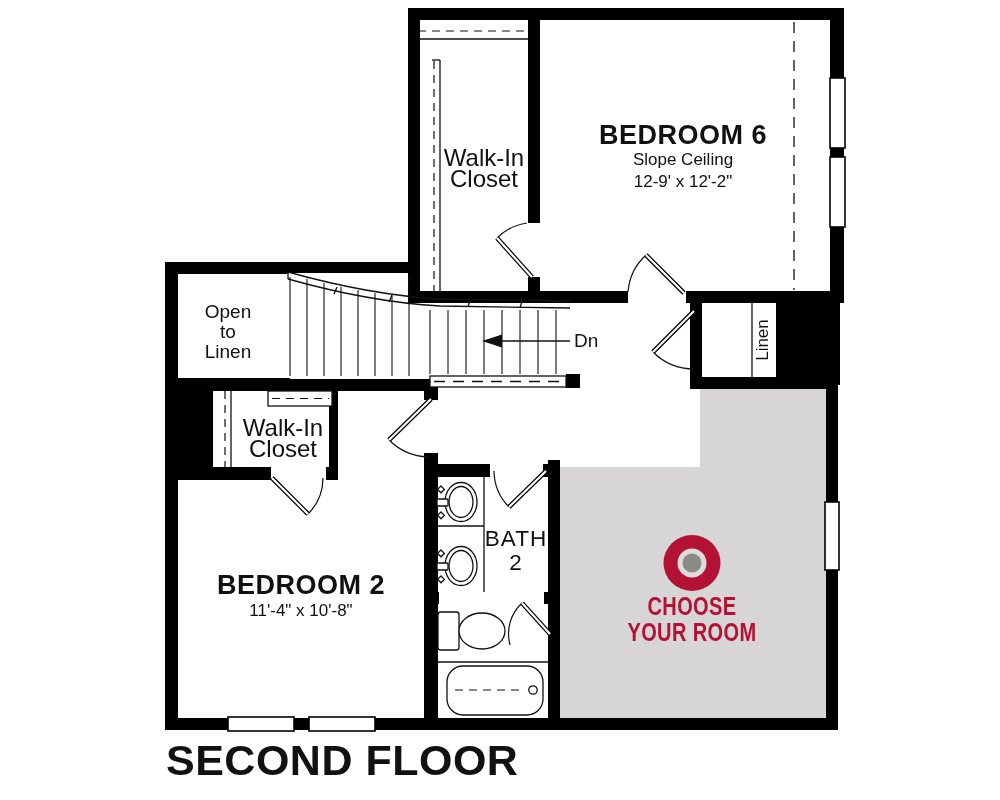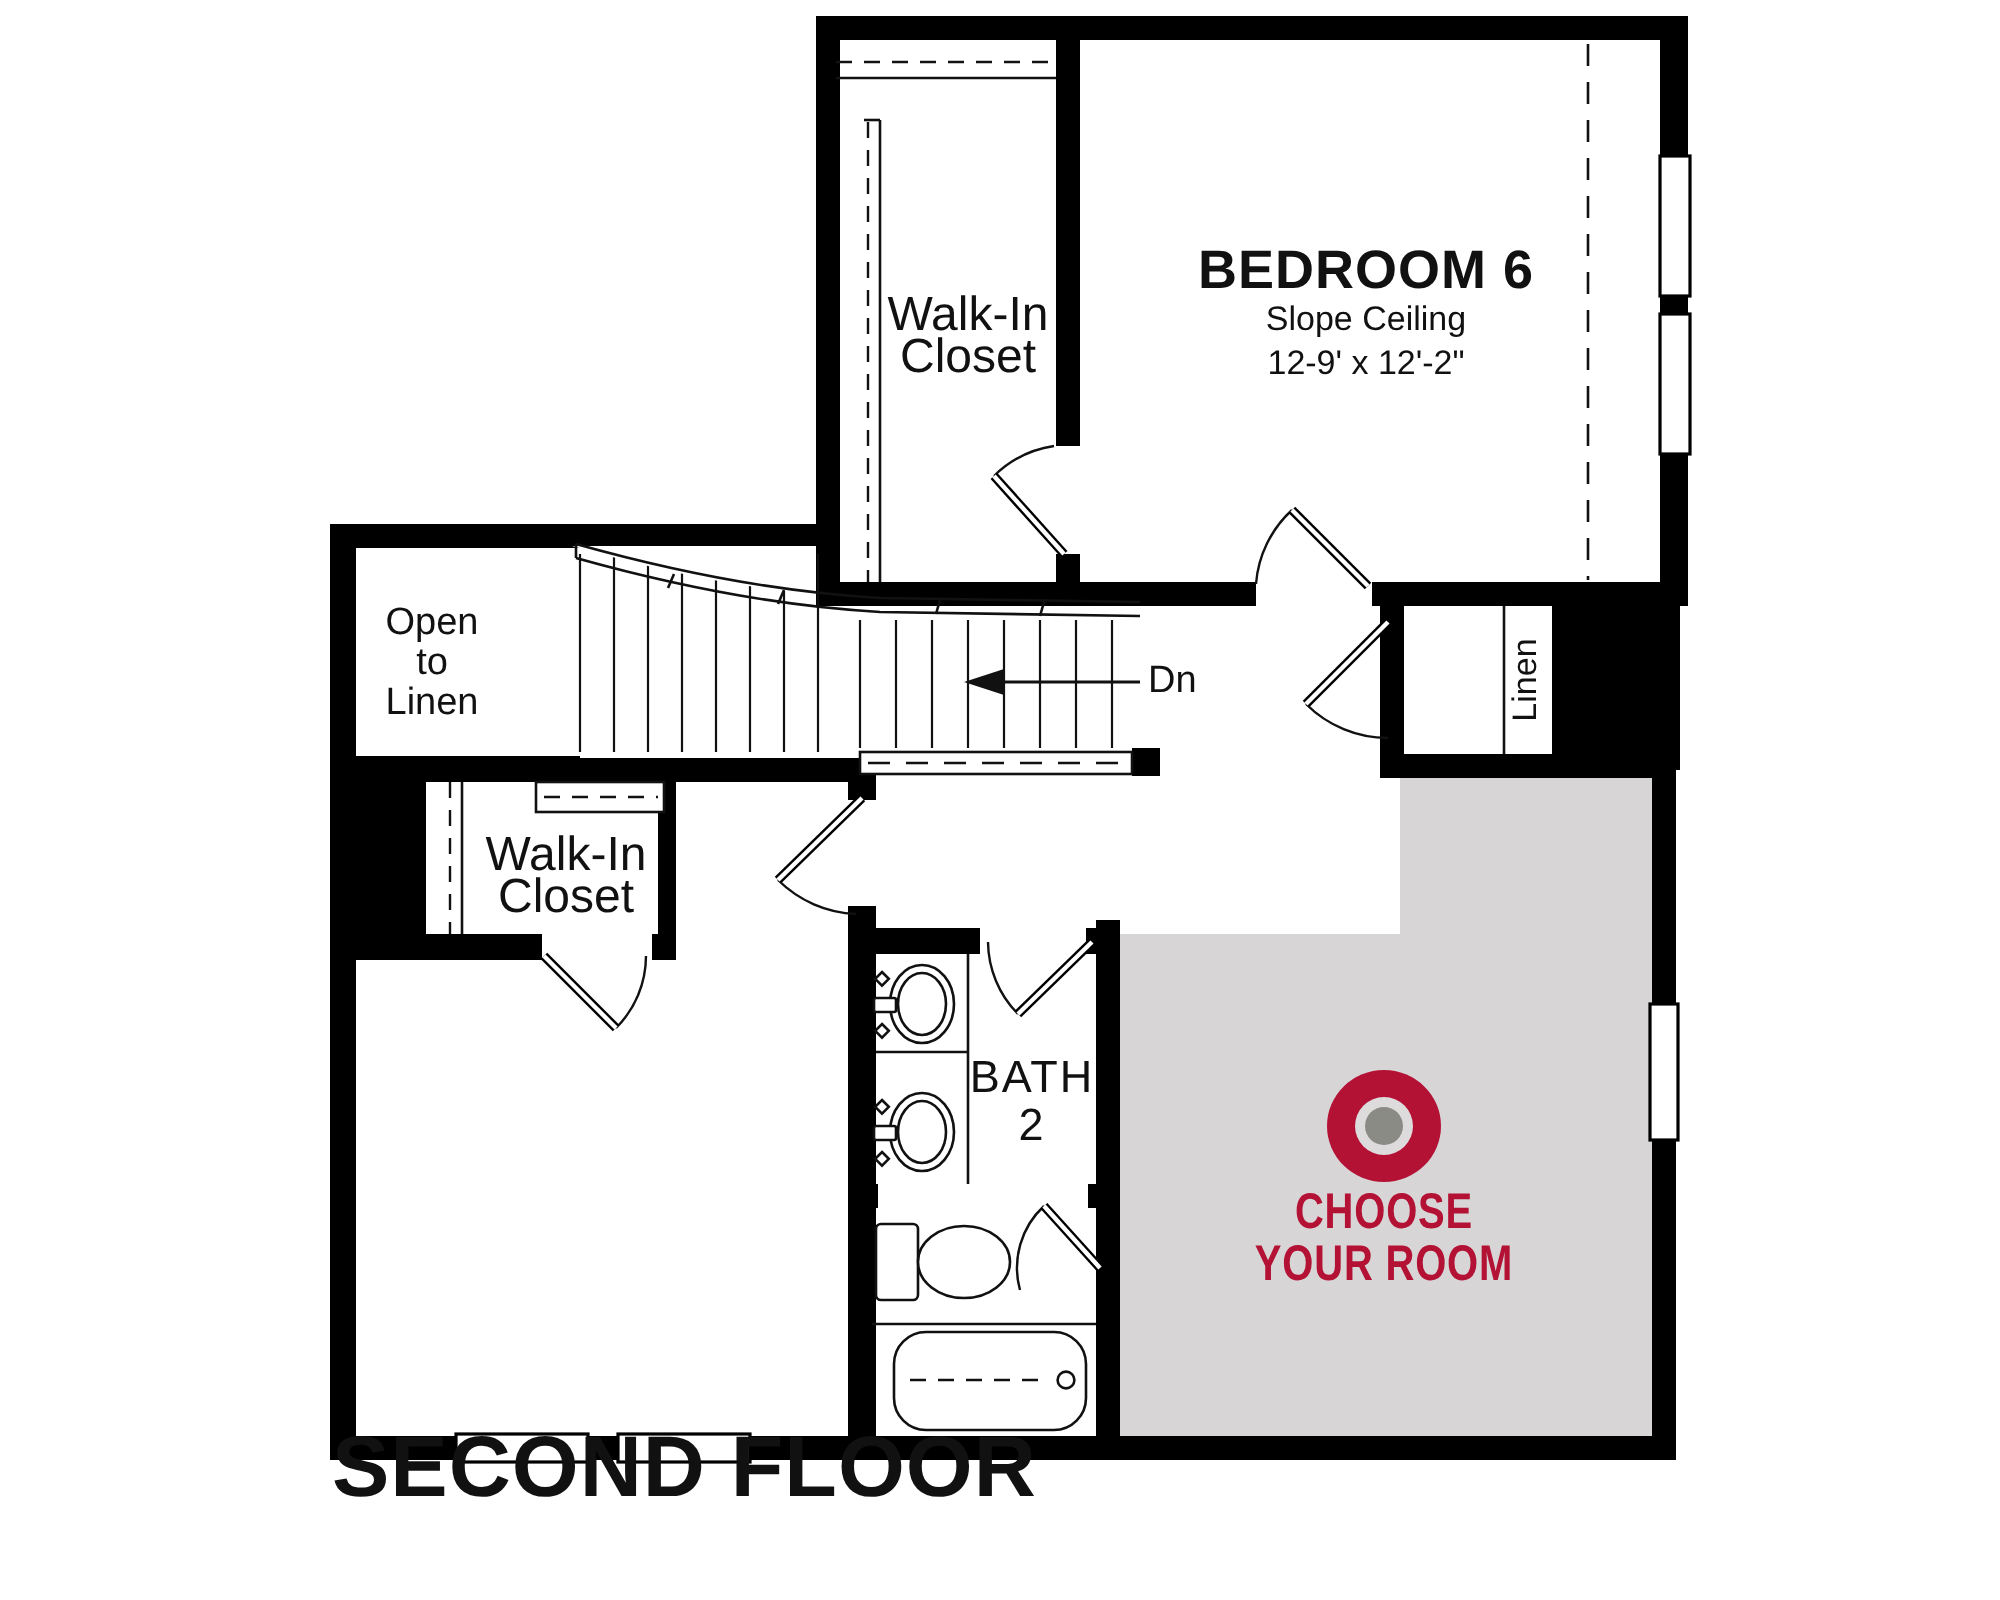--- a/index.html
+++ b/index.html
@@ -240,41 +240,45 @@
     <div class="lbl-room">BEDROOM 6</div>
     <div class="lbl-sub">Slope Ceiling</div>
     <div class="lbl-sub">12-9' x 12'-2"</div>
   </div>
 
   <div class="label lbl-small" style="left:414px;top:147px;width:140px">
     <div>Walk-In</div>
     <div>Closet</div>
   </div>
 
-  <div class="label lbl-open" style="left:156px;top:302px;width:120px">
+  <div class="label lbl-open" style="left:168px;top:302px;width:120px">
     <div>Open</div>
     <div>to</div>
     <div>Linen</div>
   </div>
 
   <div class="label lbl-dn" style="left:574px;top:330px">Dn</div>
 
   <div class="label lbl-linen" style="left:723px;top:330px;width:80px">Linen</div>
 
   <div class="label lbl-small" style="left:213px;top:417px;width:140px">
     <div>Walk-In</div>
     <div>Closet</div>
   </div>
 
+  <div class="label" style="left:170px;top:571px;width:262px">
+    <div class="lbl-room">BEDROOM 2</div>
+    <div class="lbl-sub" style="line-height:23px">11'-4" x 10'-8"</div>
+  </div>
 
   <div class="label lbl-bath" style="left:466px;top:527px;width:100px">
     <div>BATH</div>
     <div>2</div>
   </div>
 
   <div class="label lbl-choose" style="left:592px;top:593px;width:200px">
     <div>CHOOSE</div>
     <div>YOUR ROOM</div>
   </div>
 
-  <div class="label lbl-title" style="left:166px;top:712px">SECOND FLOOR</div>
+  <div class="label lbl-title" style="left:166px;top:738px">SECOND FLOOR</div>
 
 </div>
 
 </body></html>

